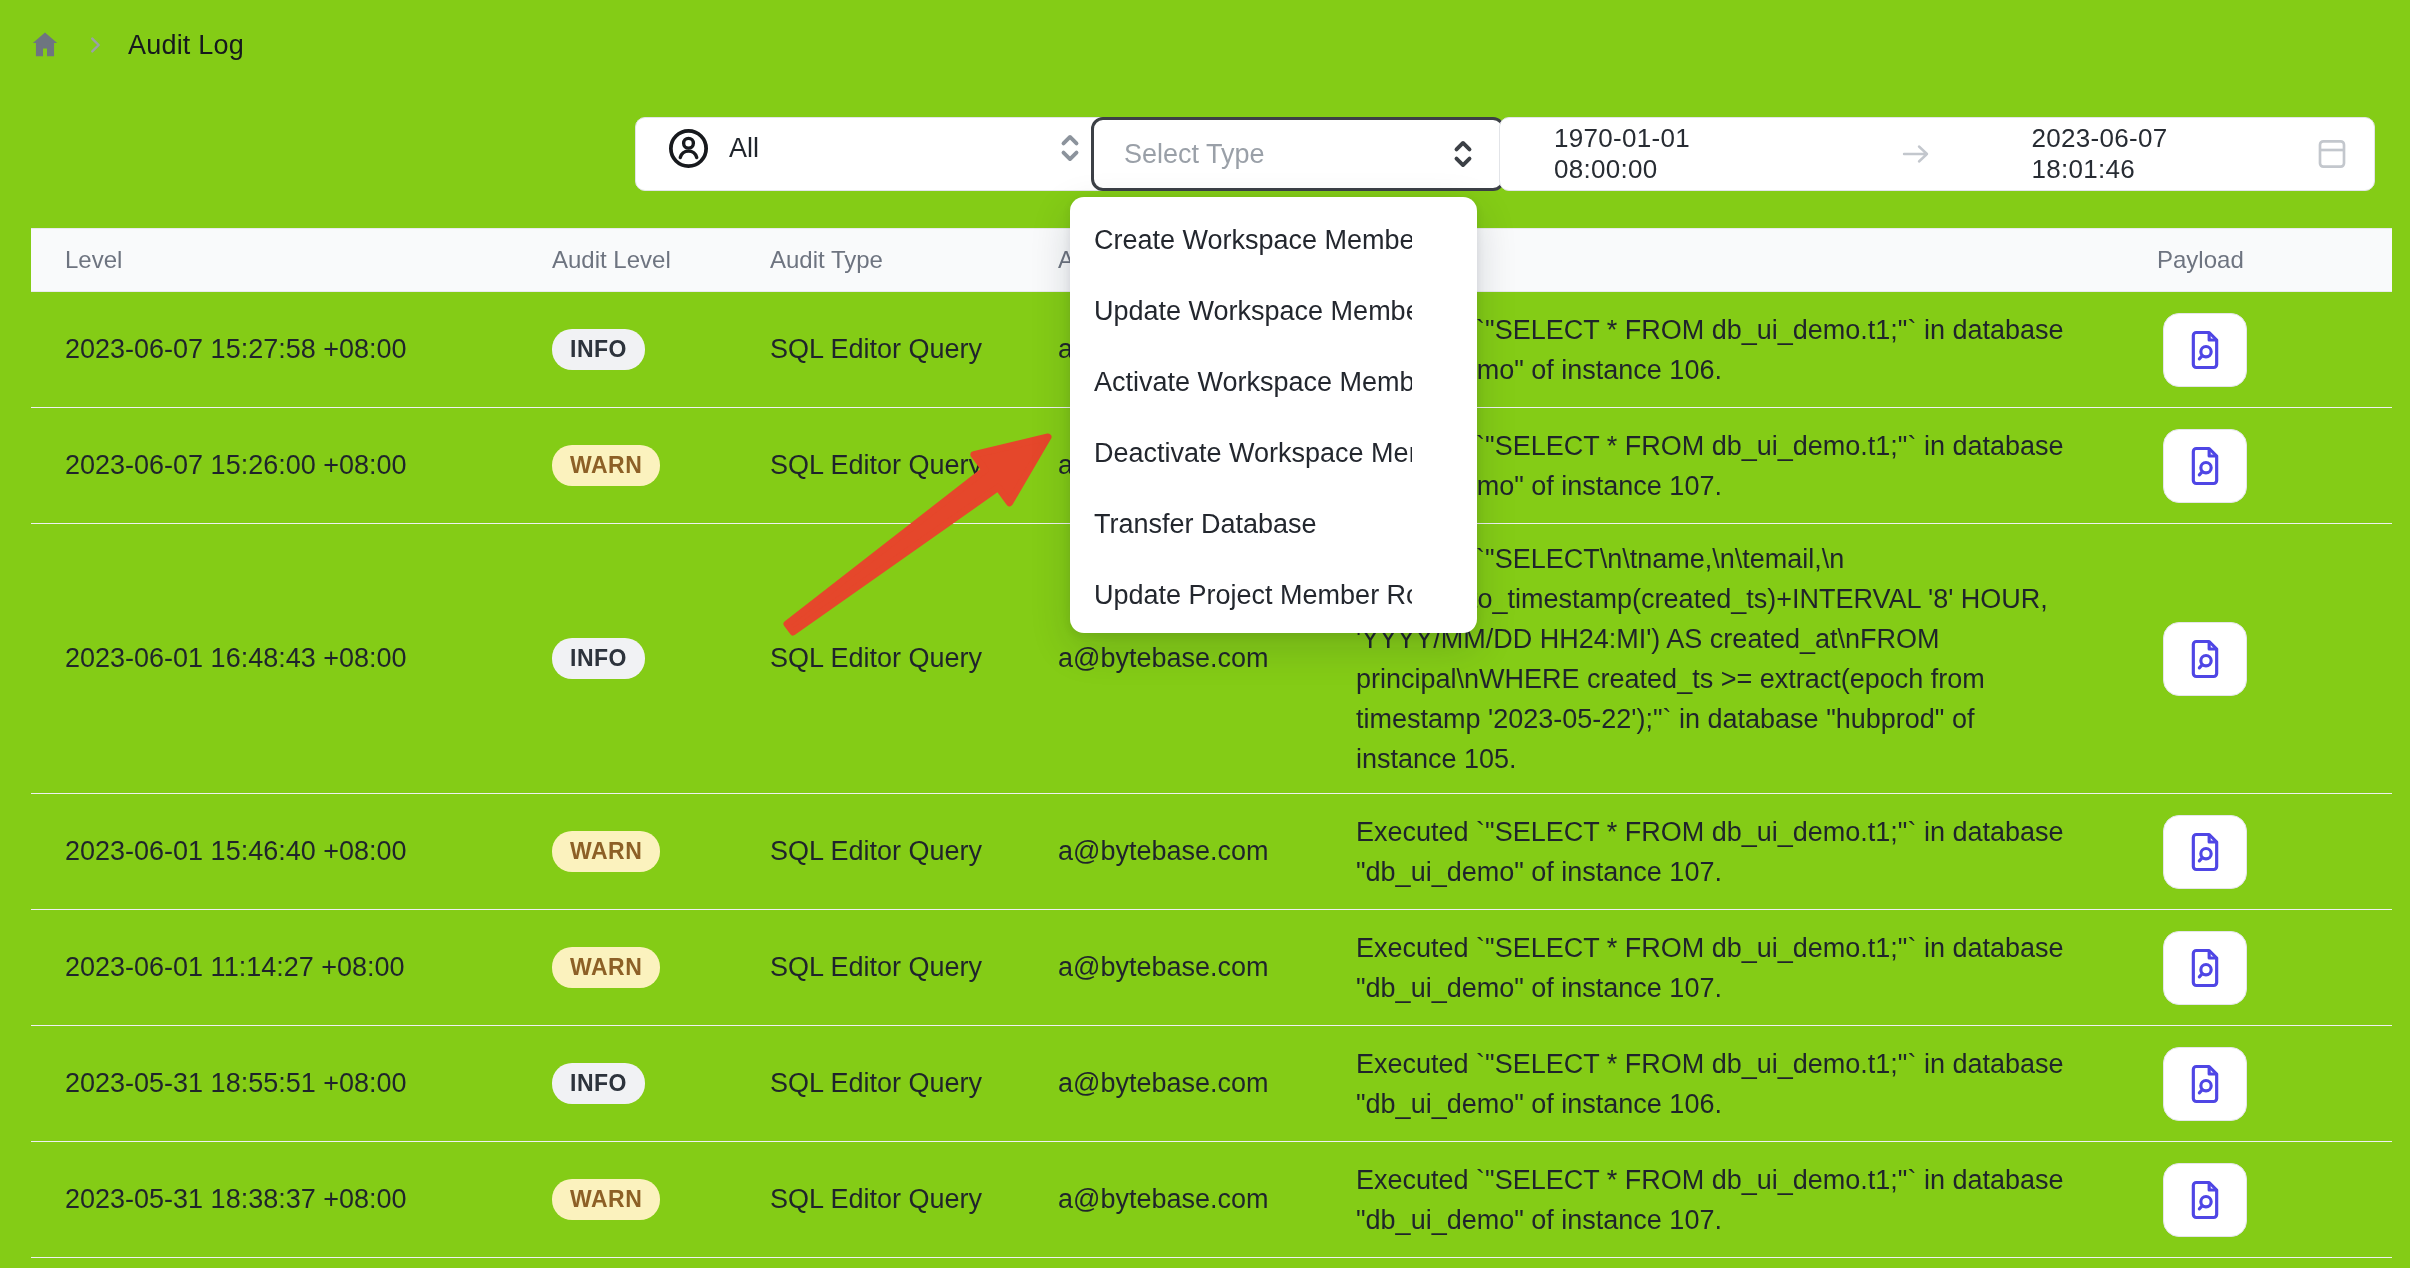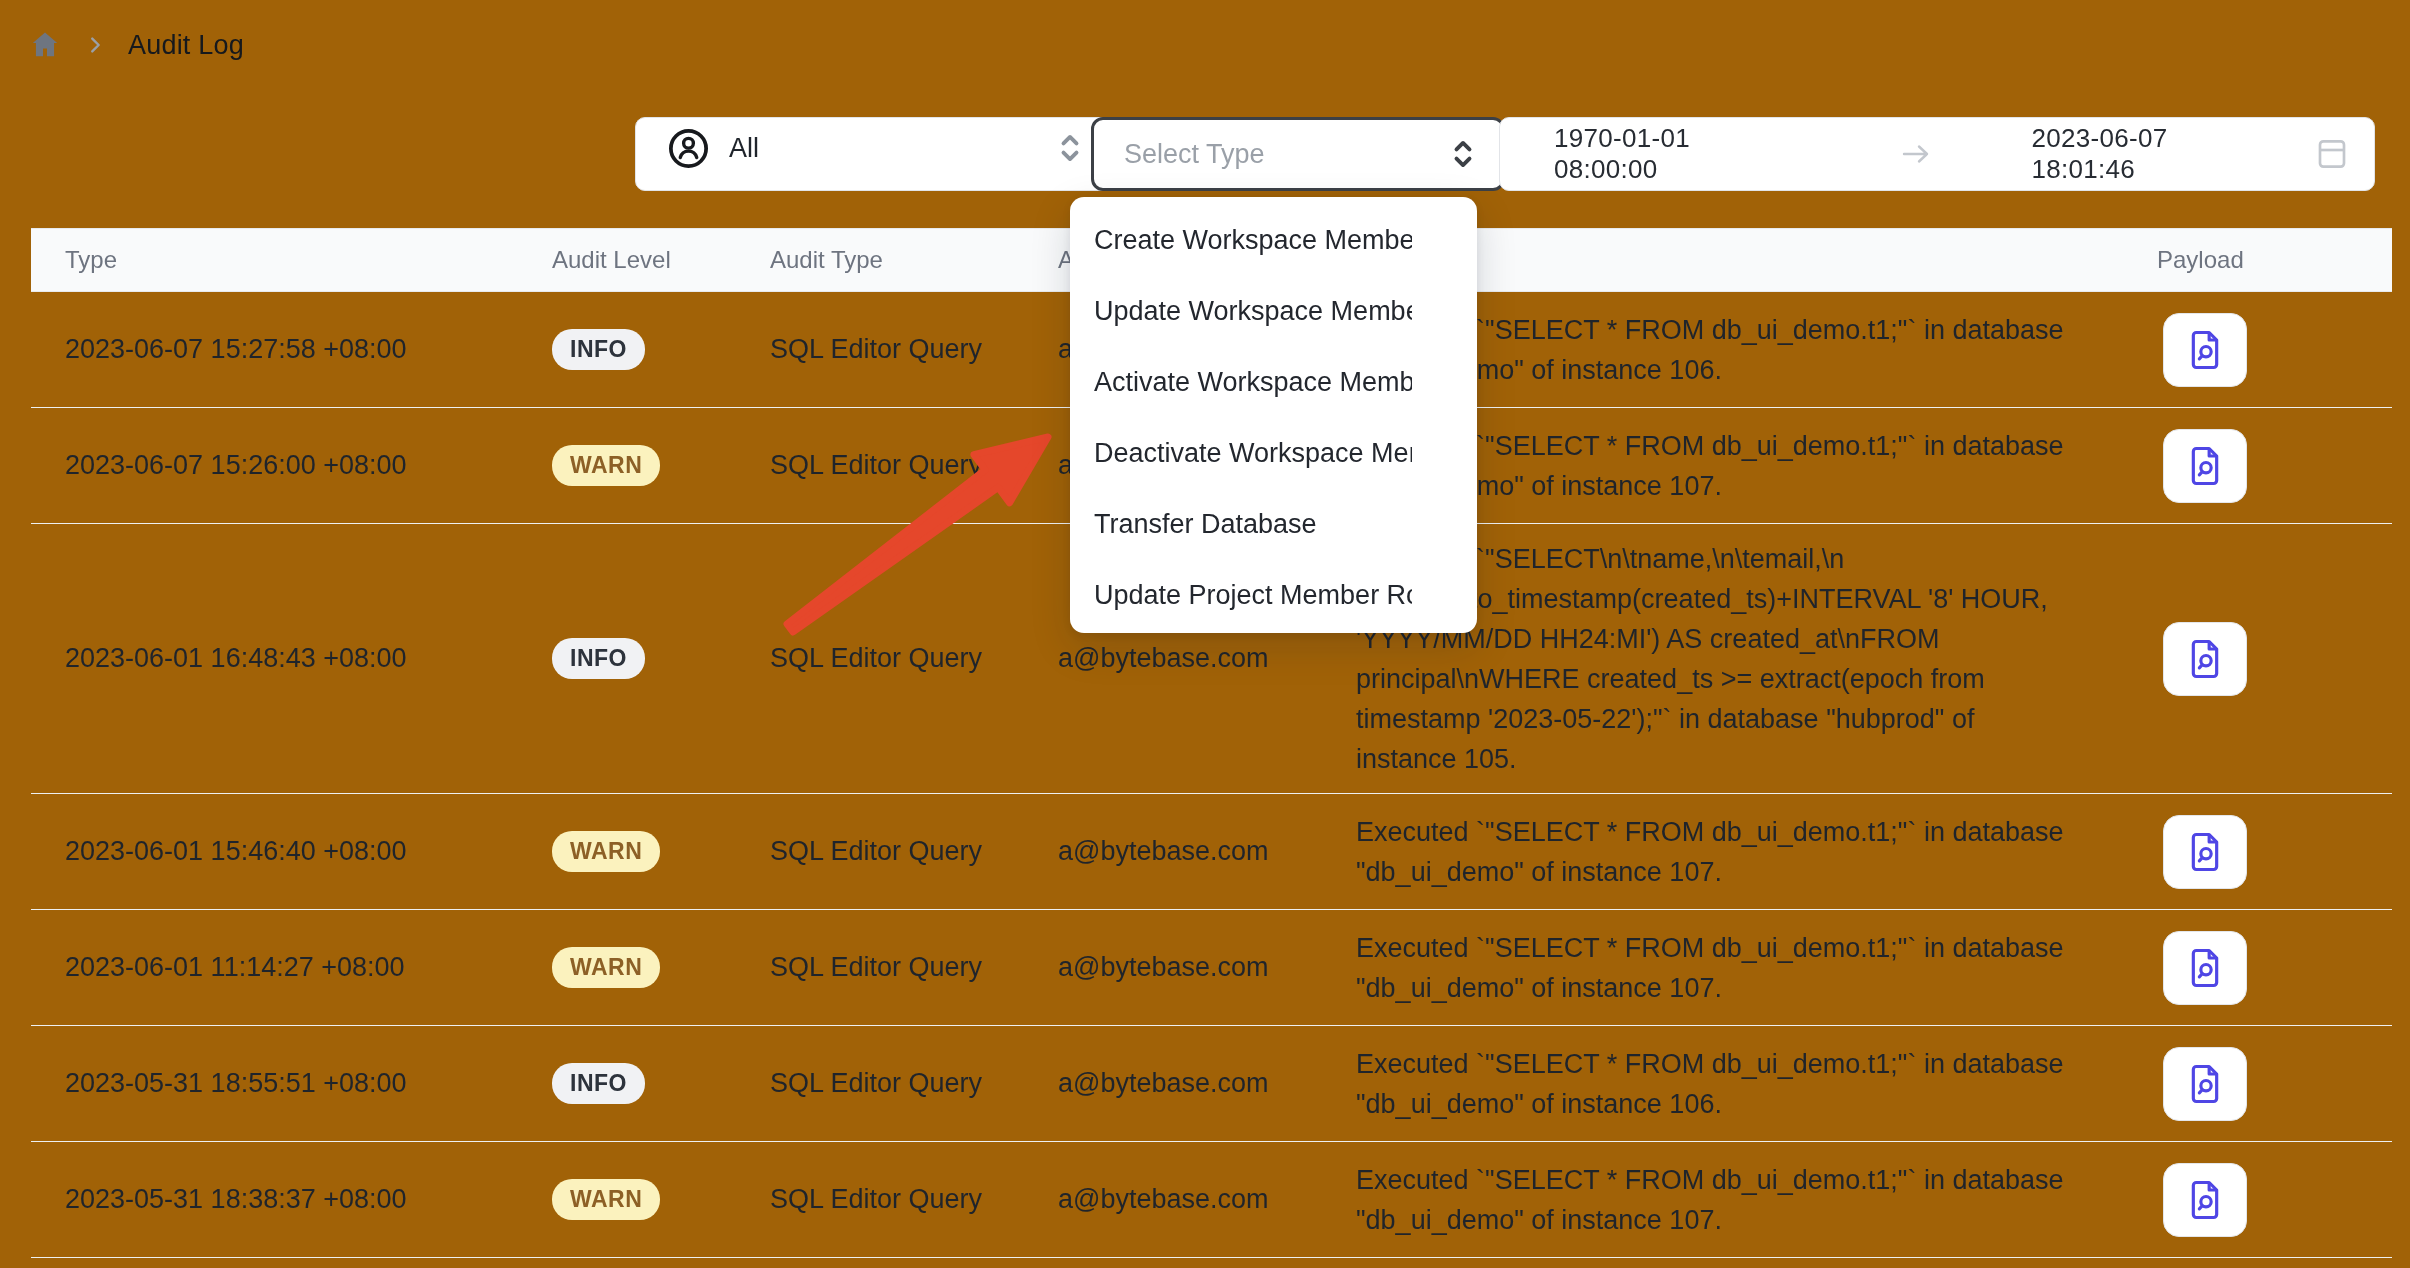--- a/index.html
+++ b/index.html
@@ -3,21 +3,21 @@
 <meta charset="utf-8">
 <style>
   * { margin: 0; padding: 0; box-sizing: border-box; }
   html, body { background: #fff; }
   body {
     font-family: "Liberation Sans", "DejaVu Sans", sans-serif;
     color: #1f242b;
     width: 2410px; height: 1268px;
     position: relative; overflow: hidden;
   }
-  #app { position: absolute; inset: 0; background: #a16207; }
+  #app { position: absolute; inset: 0; background: #84cc16; }
 
   
   .breadcrumb { position: absolute; left: 28px; top: 28px; display: flex; align-items: center; gap: 22px; }
   .breadcrumb .home { width: 34px; height: 34px; display: flex; align-items: center; justify-content: center; cursor: pointer; }
   .breadcrumb .crumb-sep { width: 22px; height: 22px; }
   .breadcrumb .title { font-size: 27px; font-weight: 500; color: #16191d; letter-spacing: 0.2px; }
 
   
   .control { position: absolute; top: 117px; height: 74px; border: 1.5px solid #e2e4e8; border-radius: 10px; background: #fff; display: flex; align-items: center; cursor: pointer; }
   .control.actor { left: 635px; width: 475px; padding: 0 26px 12px 30px; justify-content: flex-end; }
@@ -121,21 +121,21 @@
     </svg>
     <span class="date-text">2023-06-07 18:01:46</span>
     <svg class="cal-icon" viewBox="0 0 24 26" fill="none">
       <rect x="3" y="3.5" width="18" height="19" rx="2.5" stroke="#c3c7cd" stroke-width="2"></rect>
       <path d="M3.5 10h17" stroke="#c3c7cd" stroke-width="2"></path>
     </svg>
   </div>
 
   <div class="audit-table">
     <div class="tr thead">
-      <div class="th c-time">Type</div>
+      <div class="th c-time">Level</div>
       <div class="th">Audit Level</div>
       <div class="th">Audit Type</div>
       <div class="th">Actor</div>
       <div class="th">Comment</div>
       <div class="th">Payload</div>
     </div>
 
     <div class="tbody">
 
       <div class="tr row-h1">

